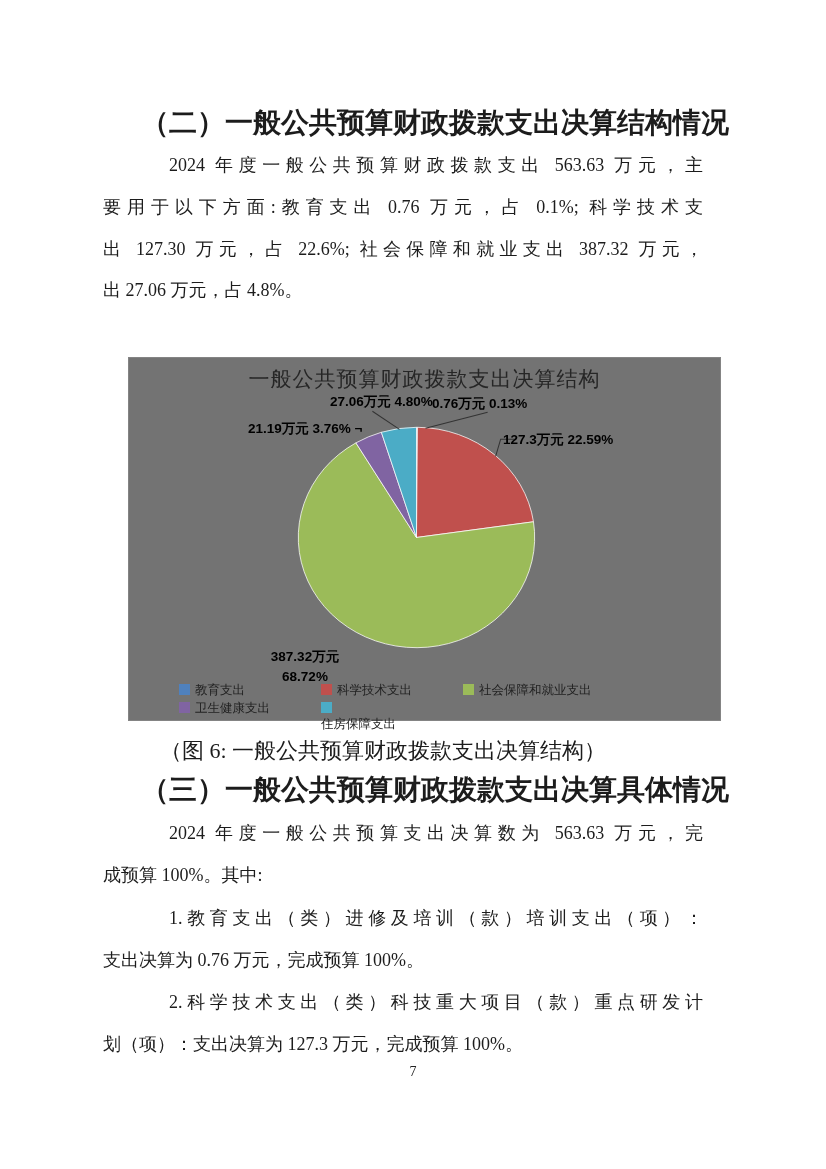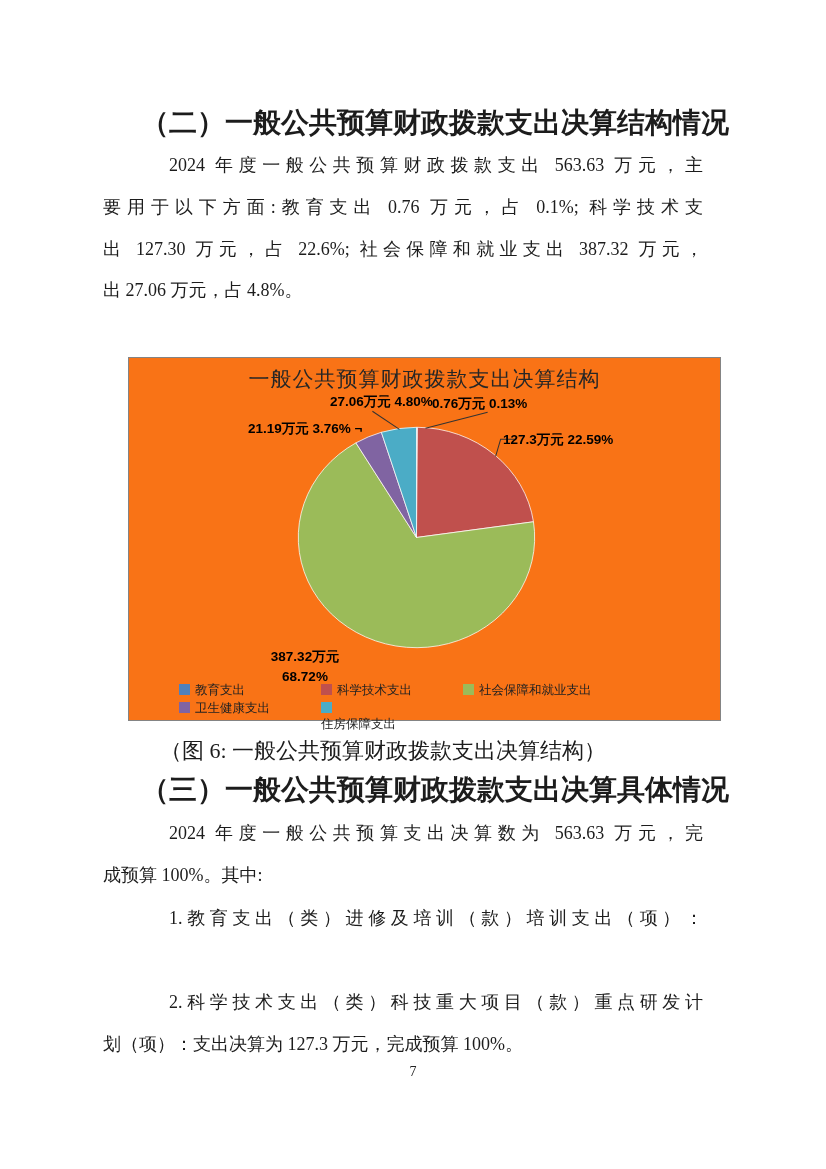--- a/index.html
+++ b/index.html
@@ -21,21 +21,21 @@
     line-height:41.8px; white-space:nowrap;
   }
   .pageno {
     position:absolute; left:0; right:0; top:1064px; text-align:center;
     font-size:14px; color:#222;
   }
 
   
   .chart {
     position:absolute; left:128px; top:357px; width:593px; height:364px;
-    box-sizing:border-box; border:1.5px solid #848484; background:#f97316;
+    box-sizing:border-box; border:1.5px solid #848484; background:#737373;
     font-family:"Liberation Sans","DejaVu Sans",sans-serif;
   }
   .chart svg { position:absolute; left:0; top:0; width:100%; height:100%; }
   .chart-title {
     position:absolute; left:0; right:0; top:7px; text-align:center;
     font-size:21px; color:#262626; letter-spacing:1px;
     font-family:"Liberation Serif","DejaVu Serif",serif; white-space:nowrap;
   }
   .callout {
     position:absolute; font-size:13.5px; font-weight:600; color:#000;
@@ -117,20 +117,21 @@
 
   <h2 class="h2" style="top:769px">（三）一般公共预算财政拨款支出决算具体情况</h2>
 
   <div class="para" style="top:813px">
     <div class="line j ind">2024 年度一般公共预算支出决算数为 563.63 万元，完</div>
     <div class="line">成预算 100%。其中:</div>
   </div>
 
   <div class="para" style="top:898px">
     <div class="line j ind">1.教育支出（类）进修及培训（款）培训支出（项）：</div>
+    <div class="line">支出决算为 0.76 万元，完成预算 100%。</div>
   </div>
 
   <div class="para" style="top:982px">
     <div class="line j ind">2.科学技术支出（类）科技重大项目（款）重点研发计</div>
     <div class="line">划（项）：支出决算为 127.3 万元，完成预算 100%。</div>
   </div>
 
   <div class="pageno">7</div>
 
 </div>

